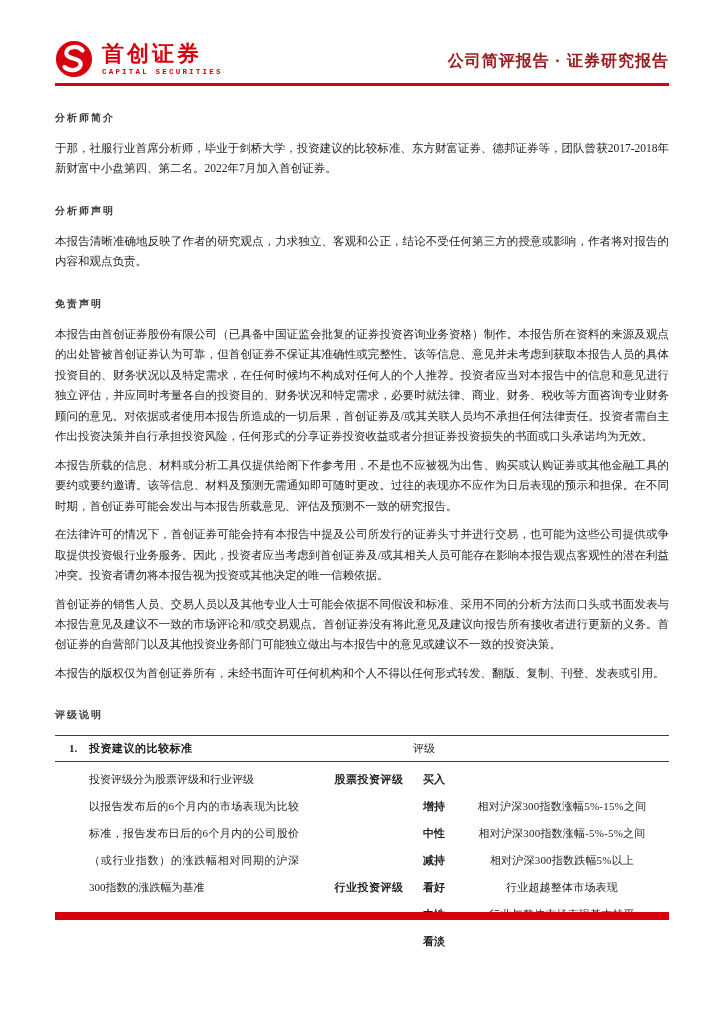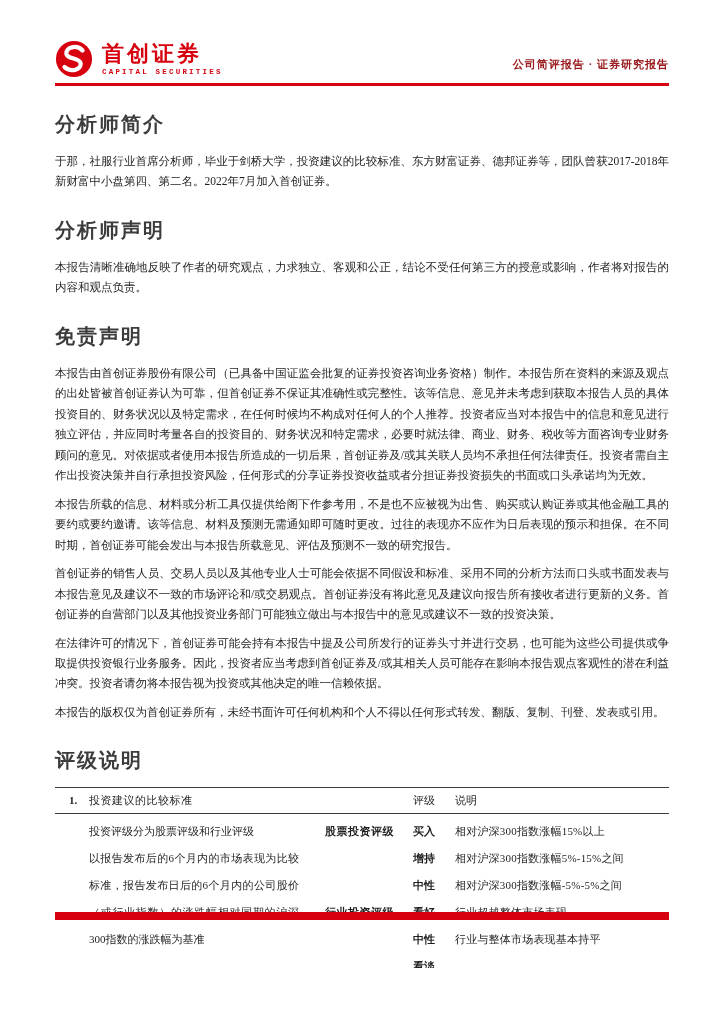--- a/index.html
+++ b/index.html
@@ -7,42 +7,42 @@
   body { width:724px; font-family:"Liberation Serif","DejaVu Serif",serif; }
   .page { position:relative; width:724px; height:968px; background:#fff; padding:40px 55px 0 55px; overflow:hidden; color:#1f1f1f; }
 
   
   .header { display:flex; justify-content:space-between; align-items:flex-end; padding-bottom:5px; }
   .brand { display:flex; align-items:center; gap:9px; }
   .logo-icon { width:38px; height:38px; flex:0 0 auto; }
   .brand-text { display:flex; flex-direction:column; line-height:1.1; }
   .brand-cn { font-family:"Liberation Sans","DejaVu Sans",sans-serif; font-size:22px; font-weight:bold; color:#D7000F; letter-spacing:3px; }
   .brand-en { font-family:Liberation Mono, monospace; font-size:7.5px; font-weight:bold; color:#D7000F; letter-spacing:2.2px; margin-top:2px; }
-  .report-type { font-family:Liberation Serif, serif; font-size:11px; font-weight:bold; color:#9A1C20; letter-spacing:1px; padding-bottom:6px; }
+  .report-type { font-family:Liberation Sans, sans-serif; font-size:16px; font-weight:bold; color:#9A1C20; letter-spacing:1px; padding-bottom:6px; }
   .header-rule { height:3px; background:#D7000F; }
 
   
   .section { margin-top:25px; }
-  .section-title { font-family:"Liberation Sans","DejaVu Sans",sans-serif; font-size:20px; font-weight:600; color:#3c3c3c; letter-spacing:2px; margin-bottom:13px; }
+  .section-title { font-family:"Liberation Sans","DejaVu Sans",sans-serif; font-size:10px; font-weight:600; color:#3c3c3c; letter-spacing:2px; margin-bottom:13px; }
   .para { font-size:11.5px; line-height:1.78; text-align:justify; color:#1f1f1f; margin-bottom:8px; }
   .para:last-child { margin-bottom:0; }
 
   
   .rating-table { margin-top:6px; font-size:11px; }
   .rt-header { display:flex; border-top:1px solid #3c3c3c; border-bottom:1px solid #3c3c3c; }
   .rt-left-head { width:270px; padding-left:14px; line-height:25px; }
   .rt-right-head { flex:1; display:grid; grid-template-columns:88px 42px 1fr; line-height:25px; }
   .col-h { font-weight:normal; }
   .item-no { display:inline-block; width:20px; font-weight:bold; }
-  .item-title { font-weight:normal; letter-spacing:0.5px; }
+  .item-title { font-weight:bold; letter-spacing:0.5px; }
   .rt-body { display:flex; padding-top:4px; }
   .rt-left-col { width:270px; padding-left:14px; padding-right:26px; }
   .rt-left-col .indent { padding-left:20px; line-height:27px; text-align:justify; }
   .rt-item2 { line-height:27px; }
-  .rt-right-col { flex:1; }
+  .rt-right-col { flex:1;text-align:center; }
   .rt-row { display:grid; grid-template-columns:88px 42px 1fr; }
   .rt-row > div { line-height:27px; white-space:nowrap; overflow:hidden; }
   .group-label { font-weight:bold; letter-spacing:0.5px; }
   .rating-val { font-weight:bold; }
   .rating-desc { letter-spacing:0.2px; }
 
   
   .footer-bar { position:absolute; left:55px; right:55px; bottom:48px; height:8px; background:#D7000F; }
 </style>
 </head>
@@ -72,63 +72,66 @@
 
   <div class="section">
     <div class="section-title">分析师声明</div>
     <p class="para">本报告清晰准确地反映了作者的研究观点，力求独立、客观和公正，结论不受任何第三方的授意或影响，作者将对报告的内容和观点负责。</p>
   </div>
 
   <div class="section">
     <div class="section-title">免责声明</div>
     <p class="para">本报告由首创证券股份有限公司（已具备中国证监会批复的证券投资咨询业务资格）制作。本报告所在资料的来源及观点的出处皆被首创证券认为可靠，但首创证券不保证其准确性或完整性。该等信息、意见并未考虑到获取本报告人员的具体投资目的、财务状况以及特定需求，在任何时候均不构成对任何人的个人推荐。投资者应当对本报告中的信息和意见进行独立评估，并应同时考量各自的投资目的、财务状况和特定需求，必要时就法律、商业、财务、税收等方面咨询专业财务顾问的意见。对依据或者使用本报告所造成的一切后果，首创证券及/或其关联人员均不承担任何法律责任。投资者需自主作出投资决策并自行承担投资风险，任何形式的分享证券投资收益或者分担证券投资损失的书面或口头承诺均为无效。</p>
     <p class="para">本报告所载的信息、材料或分析工具仅提供给阁下作参考用，不是也不应被视为出售、购买或认购证券或其他金融工具的要约或要约邀请。该等信息、材料及预测无需通知即可随时更改。过往的表现亦不应作为日后表现的预示和担保。在不同时期，首创证券可能会发出与本报告所载意见、评估及预测不一致的研究报告。</p>
+    <p class="para">在法律许可的情况下，首创证券可能会持有本报告中提及公司所发行的证券头寸并进行交易，也可能为这些公司提供或争取提供投资银行业务服务。因此，投资者应当考虑到首创证券及/或其相关人员可能存在影响本报告观点客观性的潜在利益冲突。投资者请勿将本报告视为投资或其他决定的唯一信赖依据。</p>
     <p class="para">首创证券的销售人员、交易人员以及其他专业人士可能会依据不同假设和标准、采用不同的分析方法而口头或书面发表与本报告意见及建议不一致的市场评论和/或交易观点。首创证券没有将此意见及建议向报告所有接收者进行更新的义务。首创证券的自营部门以及其他投资业务部门可能独立做出与本报告中的意见或建议不一致的投资决策。</p>
-    <p class="para">在法律许可的情况下，首创证券可能会持有本报告中提及公司所发行的证券头寸并进行交易，也可能为这些公司提供或争取提供投资银行业务服务。因此，投资者应当考虑到首创证券及/或其相关人员可能存在影响本报告观点客观性的潜在利益冲突。投资者请勿将本报告视为投资或其他决定的唯一信赖依据。</p>
     <p class="para">本报告的版权仅为首创证券所有，未经书面许可任何机构和个人不得以任何形式转发、翻版、复制、刊登、发表或引用。</p>
   </div>
 
   <div class="section">
     <div class="section-title">评级说明</div>
 
     <div class="rating-table">
 
       <div class="rt-header">
         <div class="rt-left-head">
           <span class="item-no">1.</span><span class="item-title">投资建议的比较标准</span>
         </div>
         <div class="rt-right-head">
           <div></div>
           <div class="col-h">评级</div>
-          <div class="col-h">说明</div>
         </div>
       </div>
 
       <div class="rt-body">
 
         <div class="rt-left-col">
           <div class="indent">投资评级分为股票评级和行业评级</div>
           <div class="indent">以报告发布后的6个月内的市场表现为比较标准，报告发布日后的6个月内的公司股价（或行业指数）的涨跌幅相对同期的沪深300指数的涨跌幅为基准</div>
         </div>
 
         <div class="rt-right-col">
           <div class="rt-row">
             <div class="group-label">股票投资评级</div>
             <div class="rating-val">买入</div>
-            <div class="rating-desc">相对沪深300指数涨幅15%以上</div>
           </div>
           <div class="rt-row">
             <div></div>
             <div class="rating-val">增持</div>
             <div class="rating-desc">相对沪深300指数涨幅5%-15%之间</div>
           </div>
           <div class="rt-row">
             <div></div>
             <div class="rating-val">中性</div>
             <div class="rating-desc">相对沪深300指数涨幅-5%-5%之间</div>
+          </div>
+          <div class="rt-row">
+            <div></div>
+            <div class="rating-val">减持</div>
+            <div class="rating-desc">相对沪深300指数跌幅5%以上</div>
           </div>
           <div class="rt-row">
             <div class="group-label">行业投资评级</div>
             <div class="rating-val">看好</div>
             <div class="rating-desc">行业超越整体市场表现</div>
           </div>
           <div class="rt-row">
             <div></div>
             <div class="rating-val">中性</div>
             <div class="rating-desc">行业与整体市场表现基本持平</div>

